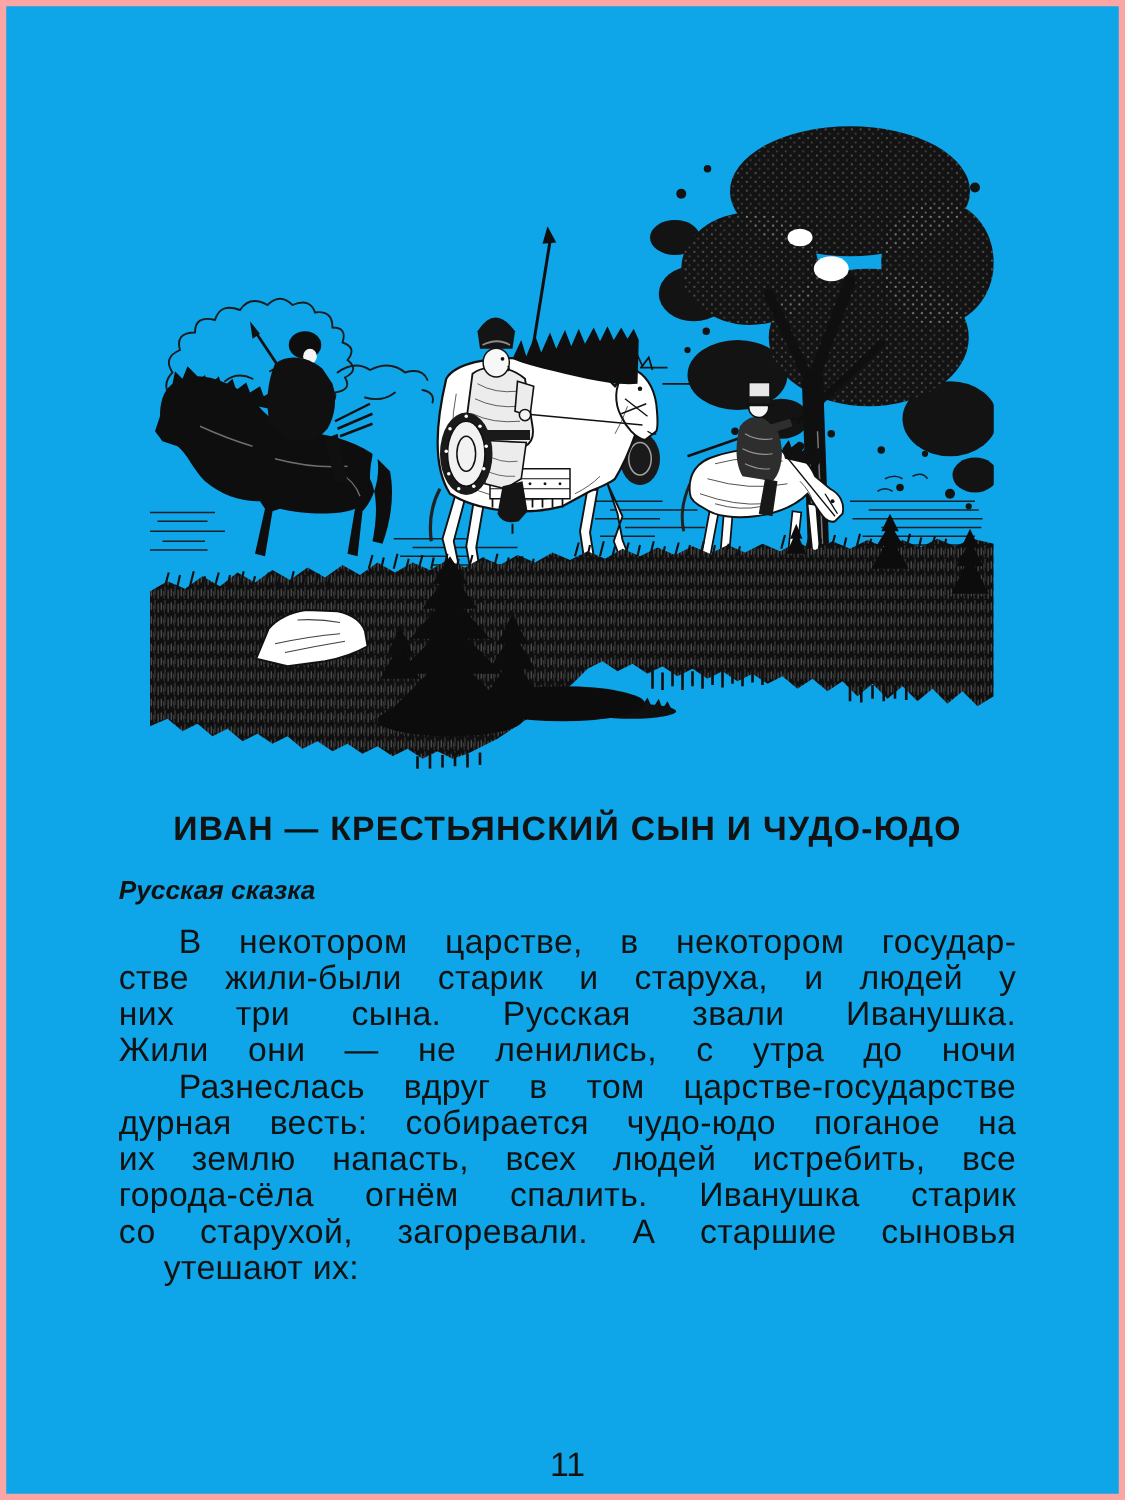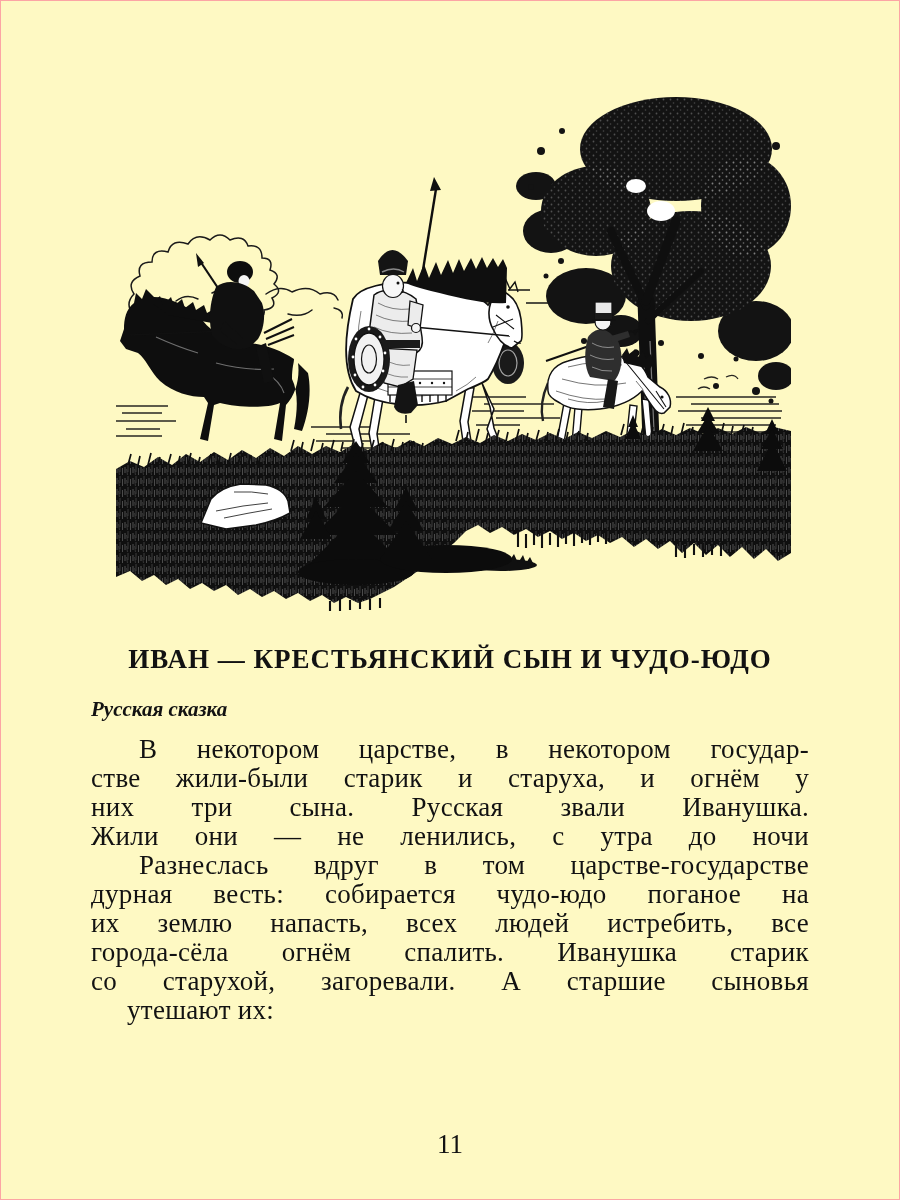--- a/index.html
+++ b/index.html
@@ -1,23 +1,23 @@
 <!DOCTYPE html>
 <html lang="ru"><head>
 <meta charset="utf-8">
 <style>
   html,body{margin:0;padding:0;background:#fff;}
   .page{
     position:relative;
     width:900px;height:1200px;
-    background:#fef9c3;
-    border:1px solid #fca5a5;
+    background:#0ea5e9;
+    border:5px solid #fca5a5;
     box-sizing:border-box;
     overflow:hidden;
-    font-family:Liberation Serif, serif;
+    font-family:Liberation Sans, sans-serif;
     color:#141414;
   }
   .illustration{
     position:absolute;
     left:115px;top:90px;
     width:675px;height:520px;
   }
   .story-title{
     position:absolute;
     left:90px;top:643px;
@@ -52,21 +52,21 @@
   .line{
     text-align:justify;
     text-align-last:justify;
     height:29px;
     overflow:visible;
   }
   .line.first{ text-indent:48px; }
   .line.last{ text-align-last:left;margin-left:36px; }
   .page-number{
     position:absolute;
-    left:90px;top:1128px;
+    left:90px;top:1152px;
     width:718px;
     text-align:center;
     font-size:27px;
     color:#121212;
   }
 </style>
 </head>
 <body>
 
 <div class="page">
@@ -356,21 +356,21 @@
     </g>
   </svg>
 
   <h1 class="story-title">ИВАН — КРЕСТЬЯНСКИЙ СЫН И ЧУДО-ЮДО</h1>
 
   <div class="story-subtitle">Русская сказка</div>
 
   <div class="text-block">
     <div>
       <div class="line first">В некотором царстве, в некотором государ-</div>
-      <div class="line">стве жили-были старик и старуха, и огнём у</div>
+      <div class="line">стве жили-были старик и старуха, и людей у</div>
       <div class="line">них три сына. Русская звали Иванушка.</div>
       <div class="line">Жили они — не ленились, с утра до ночи</div>
     </div>
     <div>
       <div class="line first">Разнеслась вдруг в том царстве-государстве</div>
       <div class="line">дурная весть: собирается чудо-юдо поганое на</div>
       <div class="line">их землю напасть, всех людей истребить, все</div>
       <div class="line">города-сёла огнём спалить. Иванушка старик</div>
       <div class="line">со старухой, загоревали. А старшие сыновья</div>
       <div class="line last">утешают их:</div>

